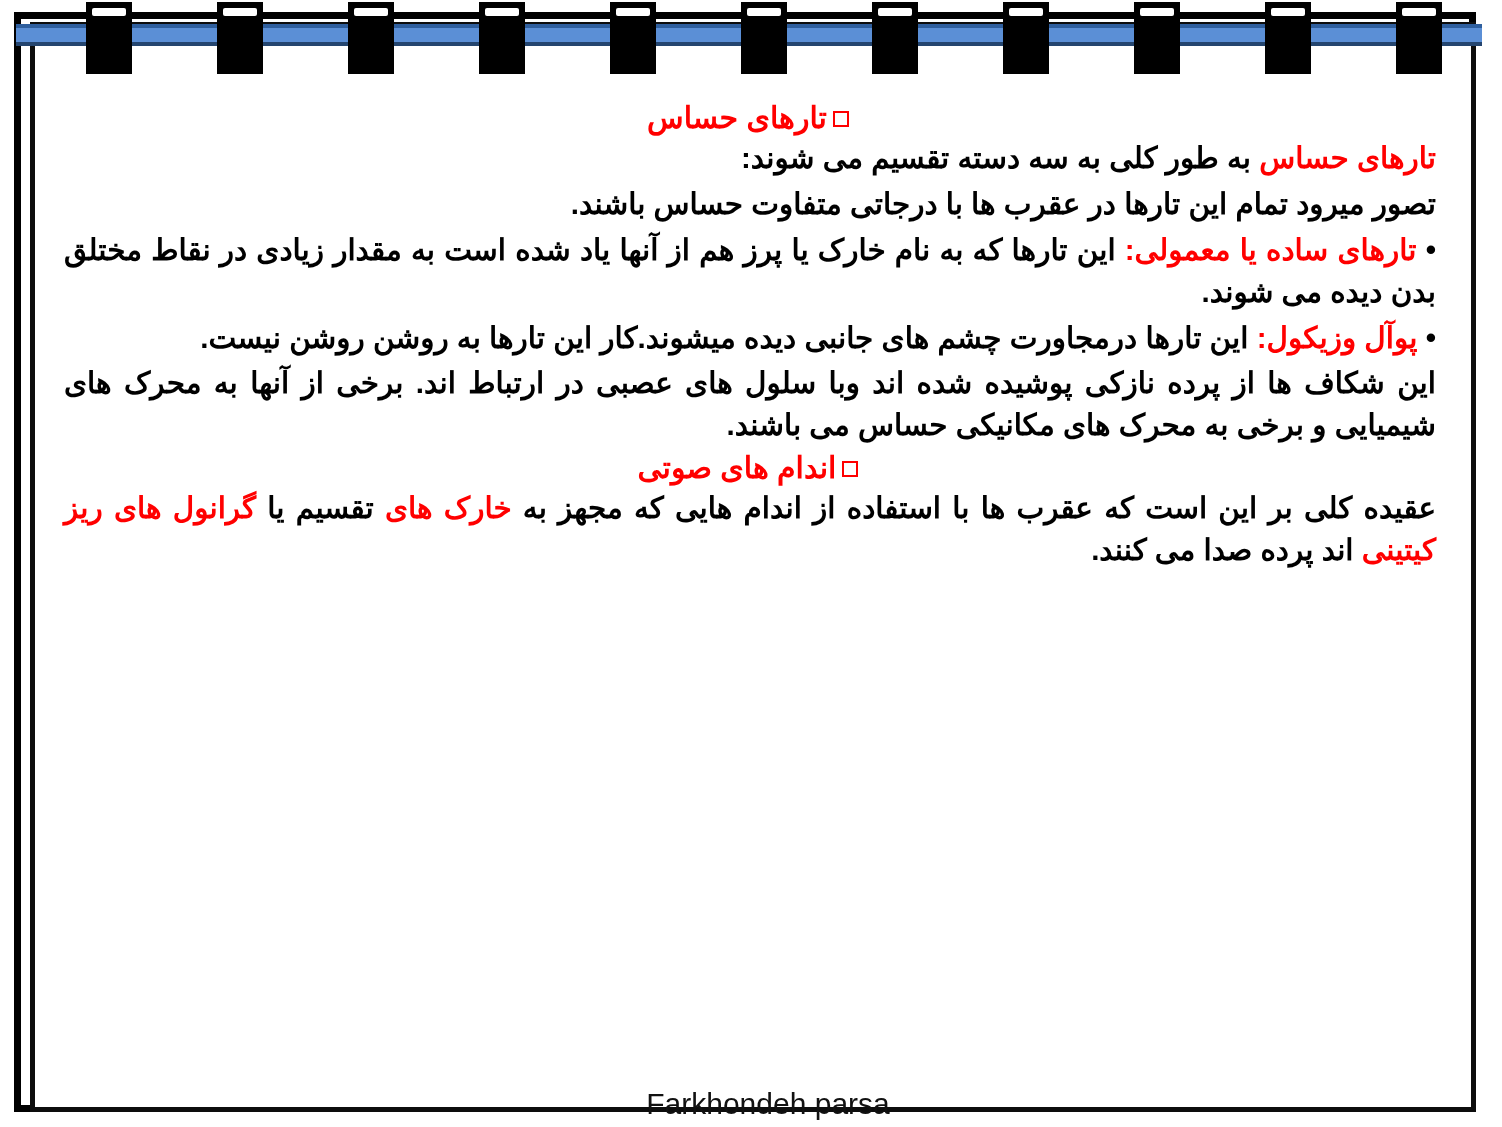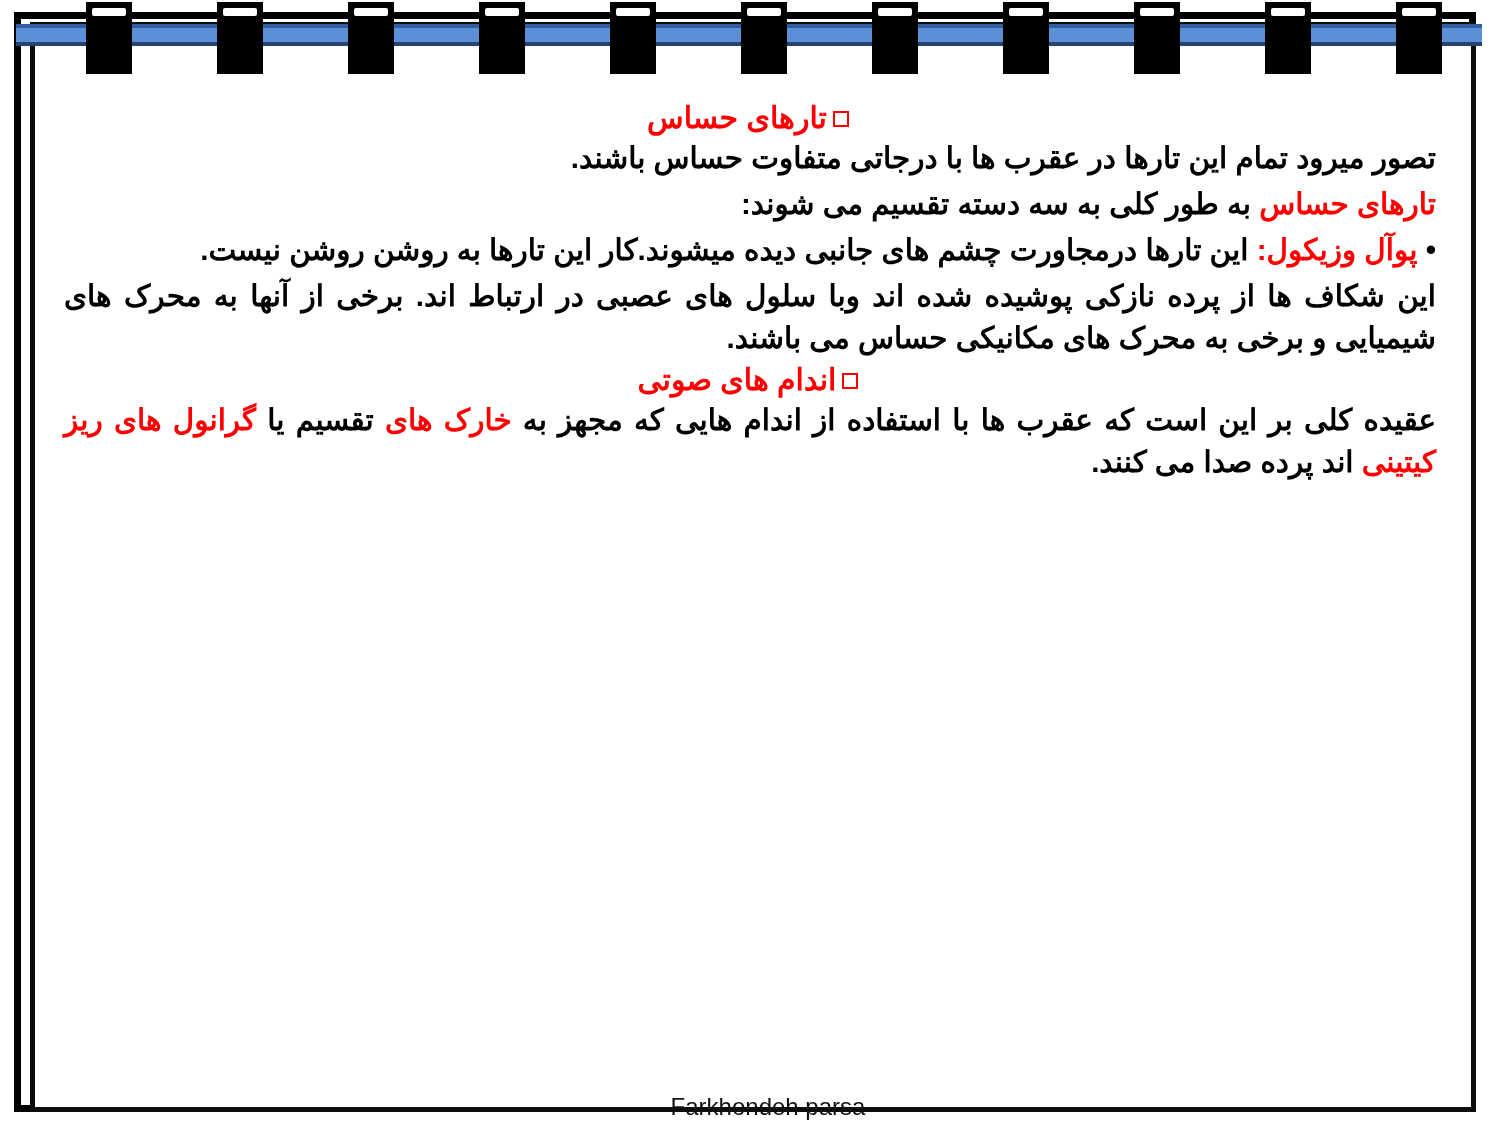--- a/index.html
+++ b/index.html
@@ -118,21 +118,21 @@
     margin: 0 0 4px 0;
   }
 
   .footer {
     position: absolute;
     left: 0;
     right: 0;
     bottom: 6px;
     text-align: center;
     direction: ltr;
-    font-size: 24px;
+    font-size: 30px;
     font-weight: normal;
     color: #111111;
     font-family: "Liberation Sans", sans-serif;
     margin-left: 34px;
   }
 </style>
 </head>
 <body>
 
 <div id="page">
@@ -149,22 +149,23 @@
       <div class="ring" style="left: 741px;"></div>
       <div class="ring" style="left: 872px;"></div>
       <div class="ring" style="left: 1003px;"></div>
       <div class="ring" style="left: 1134px;"></div>
       <div class="ring" style="left: 1265px;"></div>
       <div class="ring" style="left: 1396px;"></div>
     </div>
 
   <div class="content" id="content">
       <div class="head"><span class="box"></span><span>تارهای حساس</span></div>
+      <p class="para"><span class="red">تارهای حساس</span><span class="blk"> به طور کلی به سه دسته تقسیم می شوند:</span></p>
       <p class="para"><span class="blk">تصور میرود تمام این تارها در عقرب ها با درجاتی متفاوت حساس باشند.</span></p>
-      <p class="para"><span class="red">تارهای حساس</span><span class="blk"> به طور کلی به سه دسته تقسیم می شوند:</span></p>
+      <p class="para"><span class="blk">• </span><span class="red">تارهای ساده یا معمولی:</span><span class="blk"> این تارها که به نام خارک یا پرز هم از آنها یاد شده است به مقدار زیادی در نقاط مختلق بدن دیده می شوند.</span></p>
       <p class="para"><span class="blk">• </span><span class="red">پوآل وزیکول:</span><span class="blk"> این تارها درمجاورت چشم های جانبی دیده میشوند.کار این تارها به روشن روشن نیست.</span></p>
       <p class="para"><span class="blk">این شکاف ها از پرده نازکی پوشیده شده اند وبا سلول های عصبی در ارتباط اند. برخی از آنها به محرک های شیمیایی و برخی به محرک های مکانیکی حساس می باشند.</span></p>
       <div class="head"><span class="box"></span><span>اندام های صوتی</span></div>
       <p class="para"><span class="blk">عقیده کلی بر این است که عقرب ها با استفاده از اندام هایی که مجهز به </span><span class="red">خارک های</span><span class="blk"> تقسیم یا </span><span class="red">گرانول های ریز کیتینی</span><span class="blk"> اند پرده صدا می کنند.</span></p>
     </div>
 
   <div class="footer">Farkhondeh parsa</div>
 </div>
 
 </body></html>

